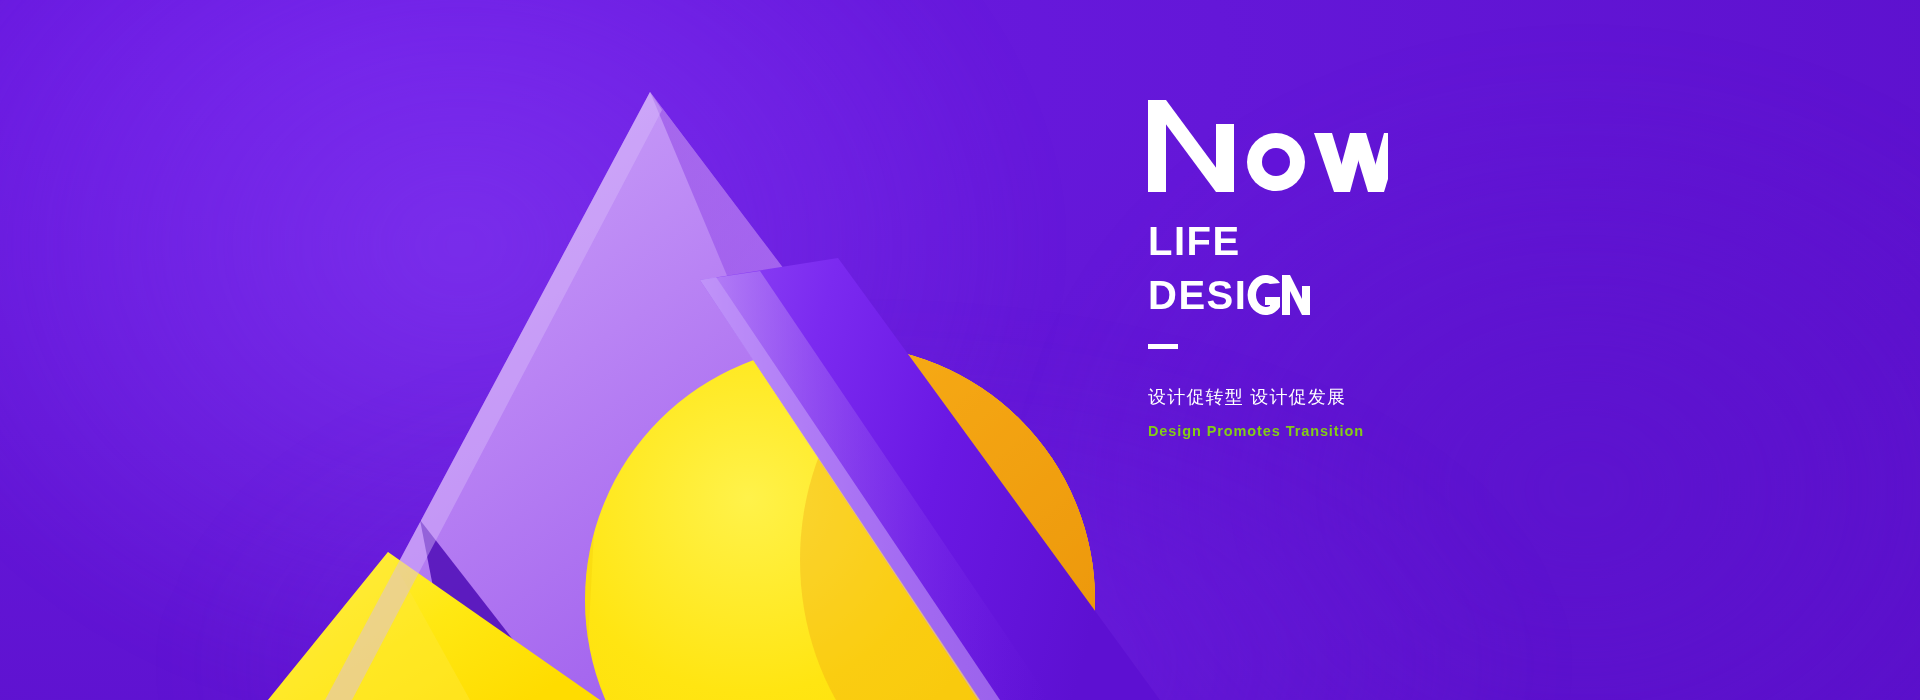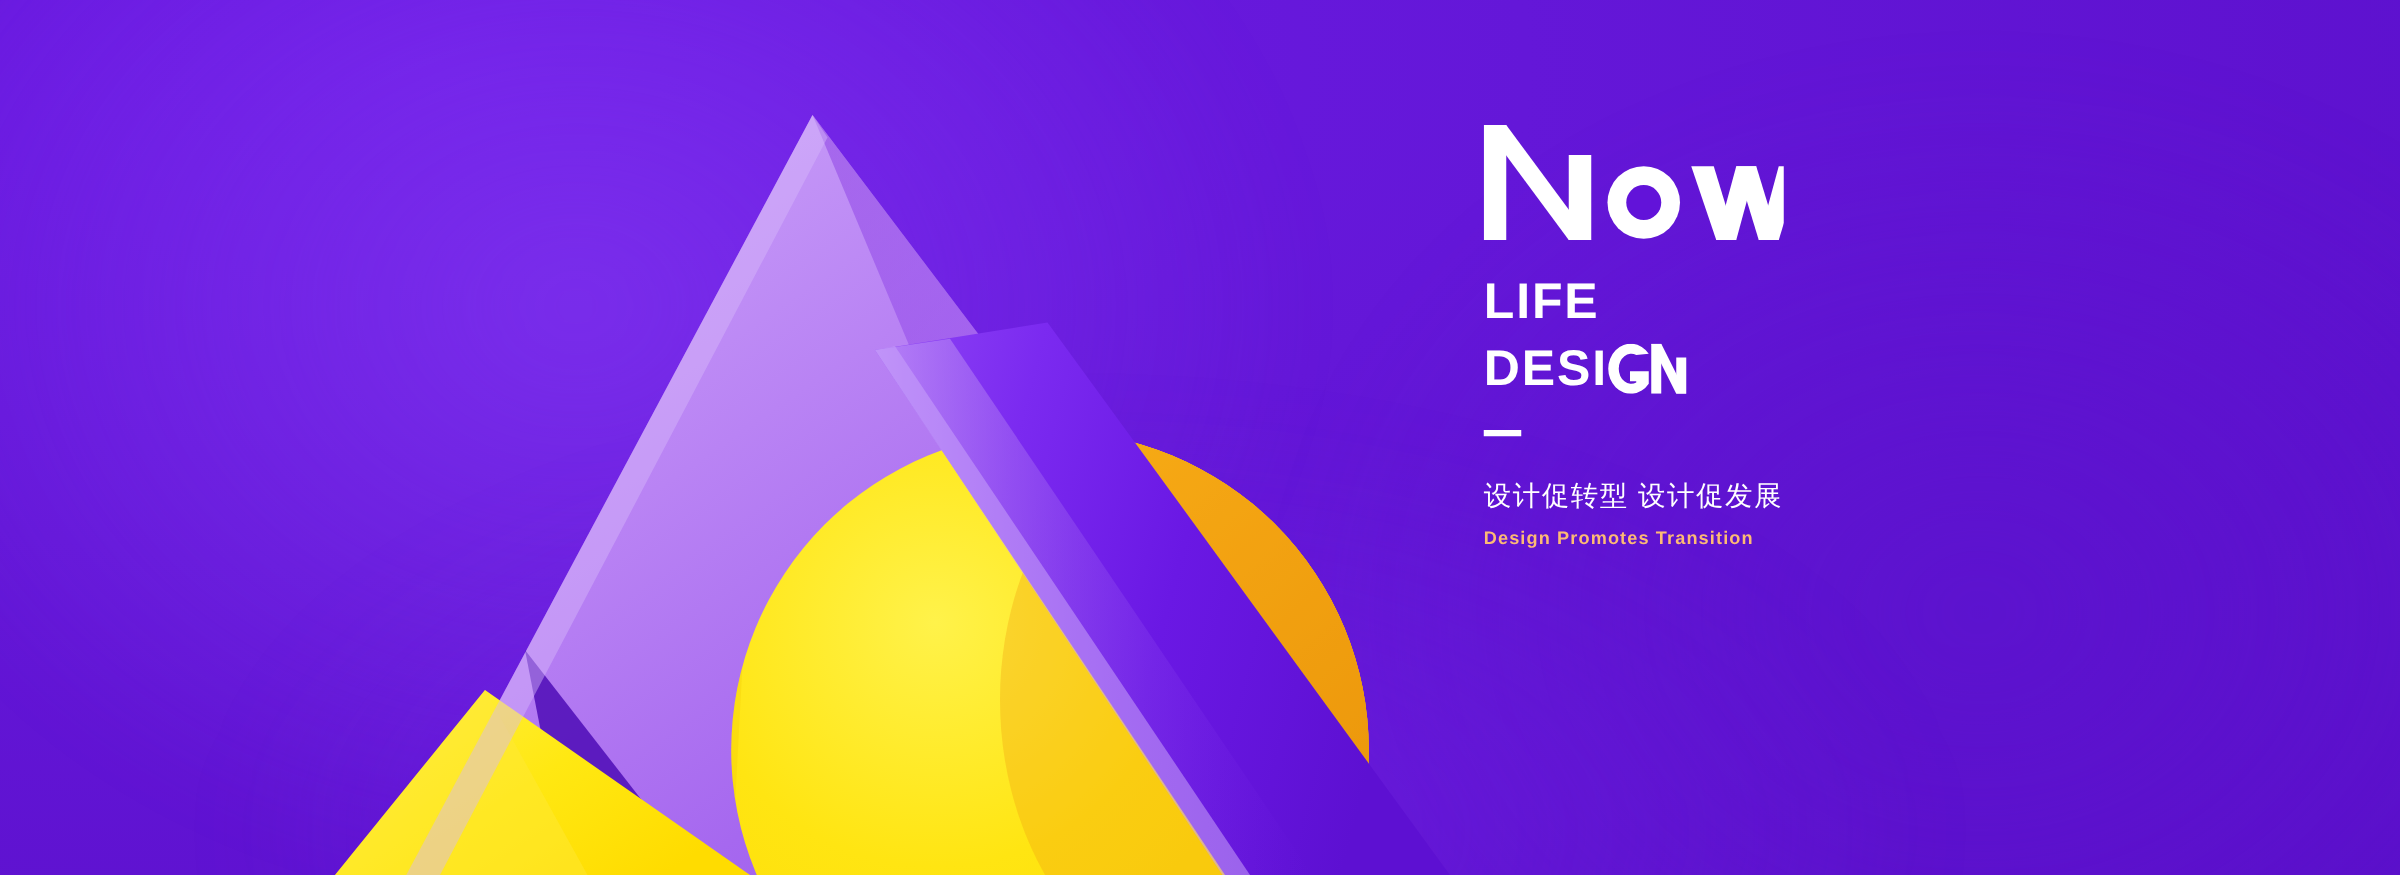--- a/index.html
+++ b/index.html
@@ -64,21 +64,21 @@
   .art svg {
     position: absolute;
     left: 0;
     top: 0;
     display: block;
   }
 
   
   .copy {
     position: absolute;
-    left: 1187px;
+    left: 1148px;
     top: 96px;
     width: 620px;
     color: #ffffff;
   }
 
   .now-wrap {
     position: relative;
     height: 96px;
     margin-bottom: 22px;
   }
@@ -105,32 +105,32 @@
 
   .rule {
     width: 30px;
     height: 5px;
     background: #ffffff;
     margin-top: 22px;
     margin-bottom: 34px;
   }
 
   .cn {
-    font-size: 22px;
+    font-size: 18px;
     font-weight: 400;
     letter-spacing: 1.2px;
     color: #ffffff;
     line-height: 28px;
     margin-bottom: 11px;
   }
   .en {
     font-size: 14.5px;
     font-weight: 600;
     letter-spacing: 0.9px;
-    color: #fdba74;
+    color: #84cc16;
     line-height: 19px;
   }
 </style>
 </head>
 <body>
 
 <div id="banner">
 
   <div class="bg-base"></div>
   <div class="bg-glow-left"></div>

